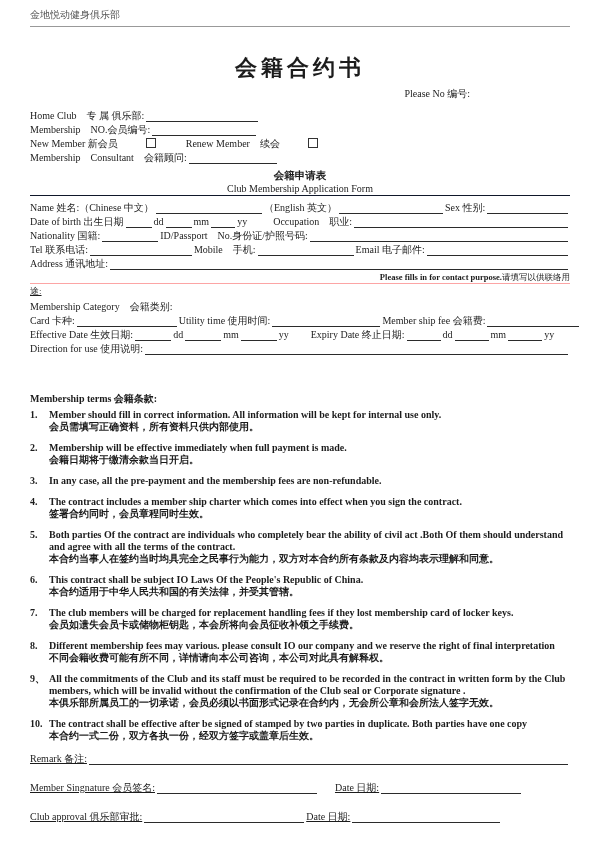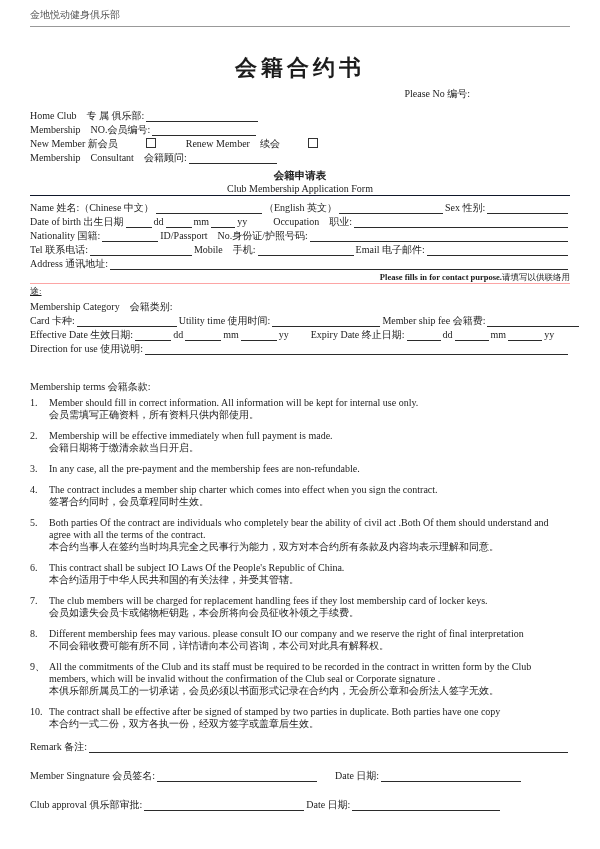--- a/index.html
+++ b/index.html
@@ -33,29 +33,29 @@
   .form-rows{margin-top:5px;}
   .note-row{display:flex;justify-content:flex-end;align-items:flex-end;
     border-bottom:1px solid #fca5a5;font-size:8.5px;line-height:12px;}
   .note-row .en{font-weight:bold;}
   .wrap-row{font-size:9px;line-height:12px;margin-top:1px;}
   .wrap-row .uu{text-decoration:underline;}
 
   .category{margin-top:3px;}
 
   
-  .terms{margin-top:24px;font-size:10px;}
+  .terms{margin-top:36px;font-size:10px;font-weight:bold;}
   .terms-heading{line-height:13px;margin-bottom:4px;}
   .term{display:flex;margin-bottom:9px;line-height:12px;}
   .tnum{flex:none;width:19px;}
   .tbody{flex:1;}
   .tcn{margin-top:0;}
 
   
-  .footer{margin-top:10px;}
+  .footer{margin-top:10px;text-decoration:underline;}
   .footer .row{margin-bottom:15px;}
 </style>
 </head>
 <body>
 
 <div class="page">
 
   <div class="doc-header">
     <span>金地悦动健身俱乐部</span>
   </div>

